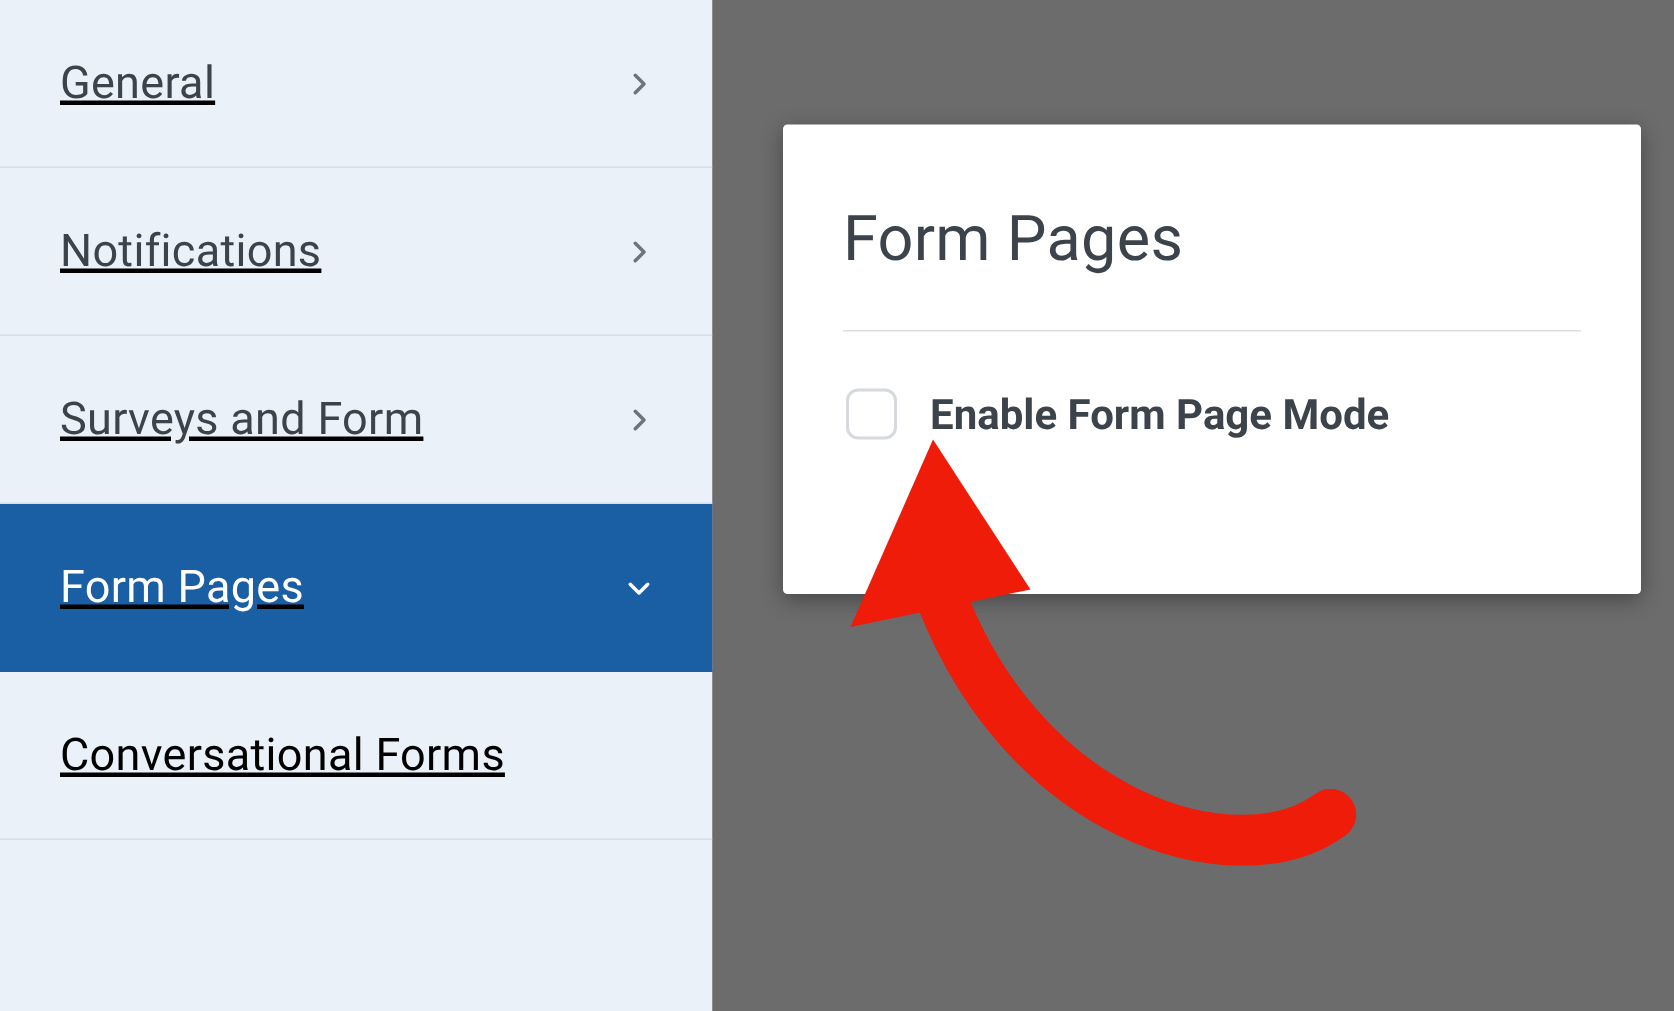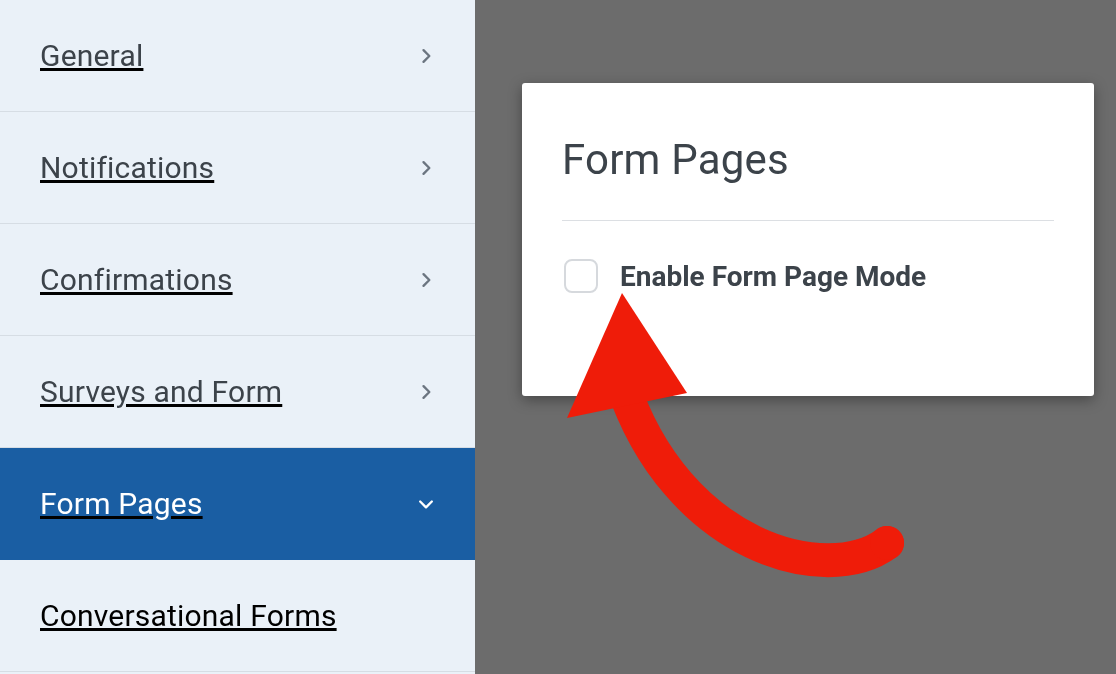--- a/index.html
+++ b/index.html
@@ -120,28 +120,20 @@
 
     <div class="sidebar-item">
       <span class="sidebar-label">Notifications</span>
       <span class="chev">
         <svg viewBox="0 0 24 24">
             <polyline points="9 5 16 12 9 19"></polyline>
           </svg>
       </span>
     </div>
 
-    <div class="sidebar-item">
-      <span class="sidebar-label">Confirmations</span>
-      <span class="chev">
-        <svg viewBox="0 0 24 24">
-            <polyline points="9 5 16 12 9 19"></polyline>
-          </svg>
-      </span>
-    </div>
 
     <div class="sidebar-item">
       <span class="sidebar-label">Surveys and Form</span>
       <span class="chev">
         <svg viewBox="0 0 24 24">
             <polyline points="9 5 16 12 9 19"></polyline>
           </svg>
       </span>
     </div>
 

